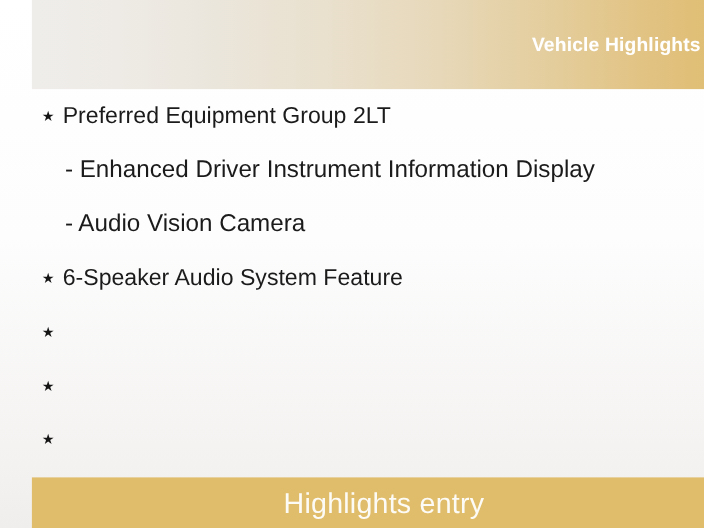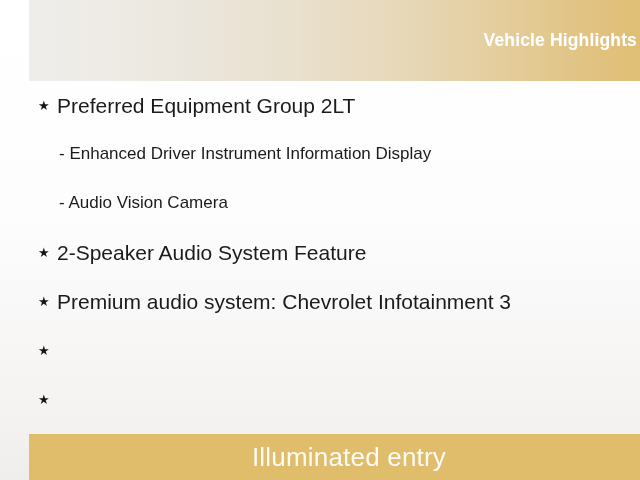--- a/index.html
+++ b/index.html
@@ -97,21 +97,21 @@
   .list-item.level-1 .item-label {
     margin-left: 1px;
   }
   
   .list-item.level-2 .bullet-spacer {
     display: inline-block;
     width: 30px;
     min-width: 30px;
   }
   .list-item.level-2 .item-label {
-    font-size: 17px;
+    font-size: 22px;
   }
 
   
   .footer {
     flex: 0 0 46px;
     height: 46px;
     display: flex;
     align-items: center;
     justify-content: center;
     background: #e0bd6b;
@@ -154,43 +154,42 @@
       <li class="list-item level-2">
         <span class="row-inner">
           <span class="bullet-spacer"></span>
           <span class="item-label">- Audio Vision Camera</span>
         </span>
       </li>
 
       <li class="list-item level-1">
         <span class="row-inner">
           <span class="bullet-star">★</span>
-          <span class="item-label">2-Speaker Audio System Feature</span>
+          <span class="item-label">6-Speaker Audio System Feature</span>
         </span>
       </li>
 
       <li class="list-item level-1">
         <span class="row-inner">
           <span class="bullet-star">★</span>
-          <span class="item-label">Premium audio system: Chevrolet Infotainment 3</span>
         </span>
       </li>
 
       <li class="list-item level-1">
         <span class="row-inner">
           <span class="bullet-star">★</span>
         </span>
       </li>
 
       <li class="list-item level-1">
         <span class="row-inner">
           <span class="bullet-star">★</span>
         </span>
       </li>
 
     </ul>
   </div>
 
   <div class="footer">
-    <span class="footer-caption">Illuminated entry</span>
+    <span class="footer-caption">Highlights entry</span>
   </div>
 
 </div>
 
 </body></html>

